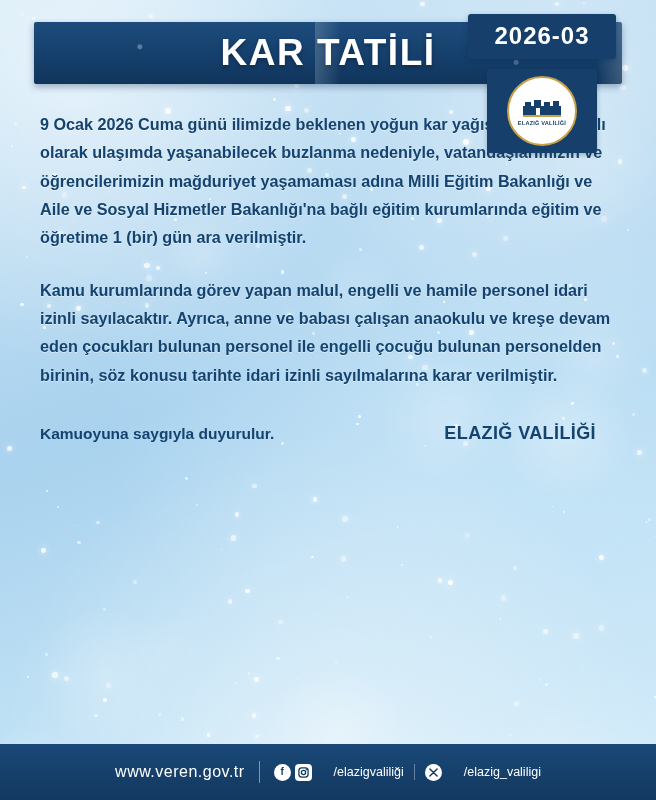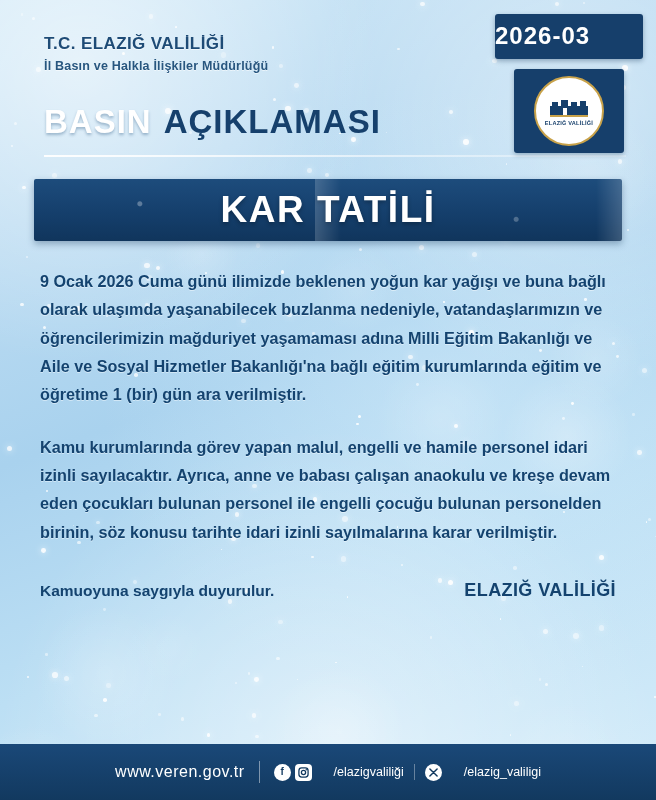--- a/index.html
+++ b/index.html
@@ -82,24 +82,24 @@
   .header-rule {
     margin: 14px 0 0 0;
     height: 2px;
     width: 100%;
     background: linear-gradient(90deg, rgba(255,255,255,.95), rgba(255,255,255,.25));
   }
 
   
   .badge-col {
     position: absolute;
-    top: 14px; right: 13px;
+    top: 14px; right: 40px;
     width: 148px;
     z-index: 4;
-    text-align: left;
+    text-align: center;
   }
   .year-badge {
     background: #163f6b;
     color: #ffffff;
     font-size: 24px;
     font-weight: bold;
     letter-spacing: 1px;
     padding: 8px 0 9px;
     border-radius: 3px;
     box-shadow: 0 2px 5px rgba(13,45,79,.35);
@@ -174,21 +174,21 @@
     text-align: left;
     font-weight: 600;
     text-shadow: 0 1px 0 rgba(255,255,255,.45);
   }
   .para:last-child { margin-bottom: 0; }
 
   .signature-row {
     position: relative;
     z-index: 3;
     margin-top: 34px;
-    padding: 0 40px 0 40px;
+    padding: 0 60px 0 40px;
     display: flex;
     align-items: baseline;
     justify-content: space-between;
   }
   .sig-left {
     font-size: 15.5px;
     font-weight: bold;
     color: #14436f;
   }
   .sig-right {
@@ -426,29 +426,20 @@
       <span class="flake" style="width:1.3810865689912282px;height:1.3810865689912282px;left:645.7618126672515px;top:521.3394738851765px;opacity:0.8291523309793101"></span>
       <span class="flake big" style="width:5.276889743877989px;height:5.276889743877989px;left:221.19340688604552px;top:52.261172855394506px;opacity:0.3639884419804385"></span>
       <span class="flake big" style="width:5.197869710250696px;height:5.197869710250696px;left:471.8240880704597px;top:251.56257097961503px;opacity:0.5639338731830631"></span>
       <span class="flake big" style="width:4.221721564522815px;height:4.221721564522815px;left:324.63274346507745px;top:172.54664939481142px;opacity:0.5730343446242783"></span>
       <span class="flake big" style="width:3.818584168711018px;height:3.818584168711018px;left:255.0690066214041px;top:734.5690594904912px;opacity:0.6038693005469951"></span>
       <span class="flake" style="width:2.511119111213423px;height:2.511119111213423px;left:312.11196391662213px;top:332.18401691139866px;opacity:0.4846586940505815"></span>
       <span class="flake" style="width:1.0722575676963932px;height:1.0722575676963932px;left:581.6017638545492px;top:665.8468258575755px;opacity:0.6496825970242184"></span>
       <span class="flake big" style="width:4.045068216996764px;height:4.045068216996764px;left:454.1518260790742px;top:423.8493370003296px;opacity:0.9019736419208224"></span>
     </div>
 
-  <div class="header">
-    <div class="org-line1">T.C. ELAZIĞ VALİLİĞİ</div>
-    <div class="org-line2">İl Basın ve Halkla İlişkiler Müdürlüğü</div>
-    <div class="press-line">
-      <span class="press-basin">BASIN</span>
-      <span class="press-aciklama">AÇIKLAMASI</span>
-    </div>
-    <div class="header-rule"></div>
-  </div>
 
   <div class="badge-col">
     <div class="year-badge">2026-03</div>
     <div class="logo-plate">
       <div class="logo-circle">
         <span class="logo-emblem">
           <svg width="42" height="22" viewBox="0 0 42 22" aria-hidden="true">
             <rect x="2" y="10" width="38" height="9" fill="#163f6b"></rect>
             <rect x="4" y="6" width="6" height="5" fill="#163f6b"></rect>
             <rect x="13" y="4" width="7" height="7" fill="#163f6b"></rect>

